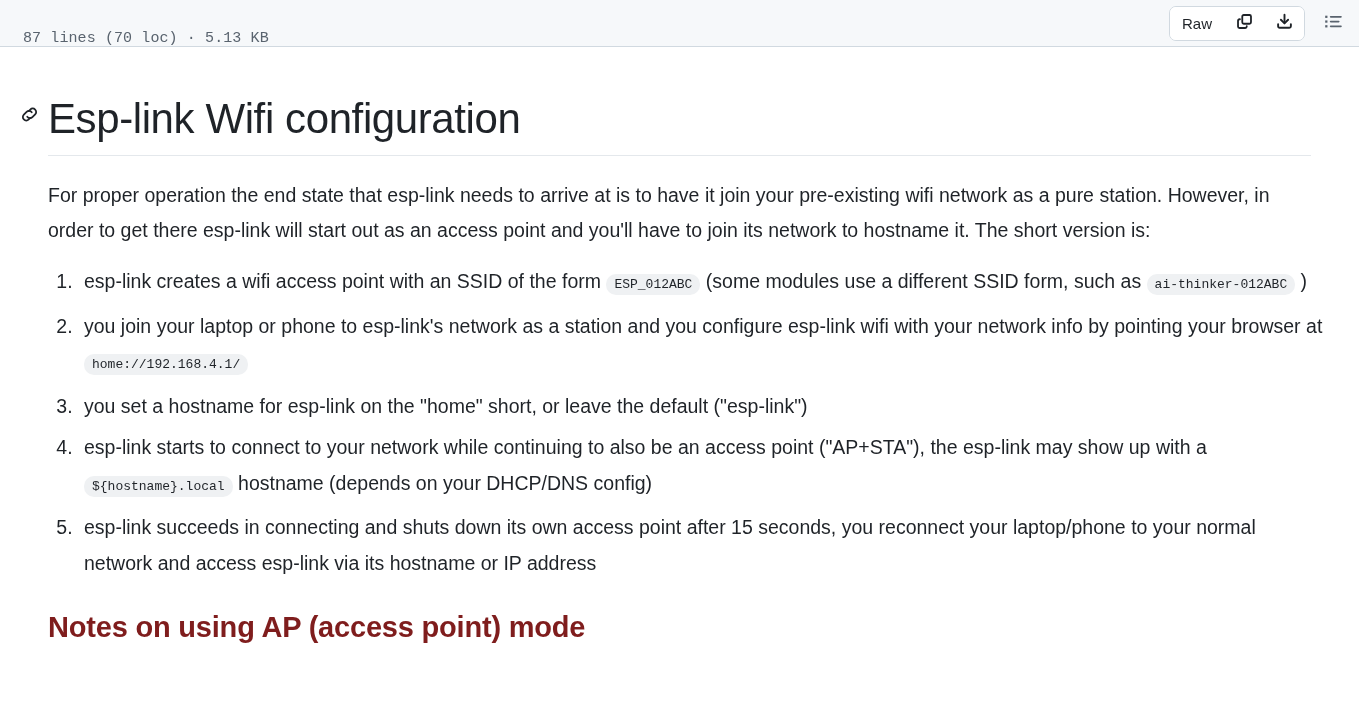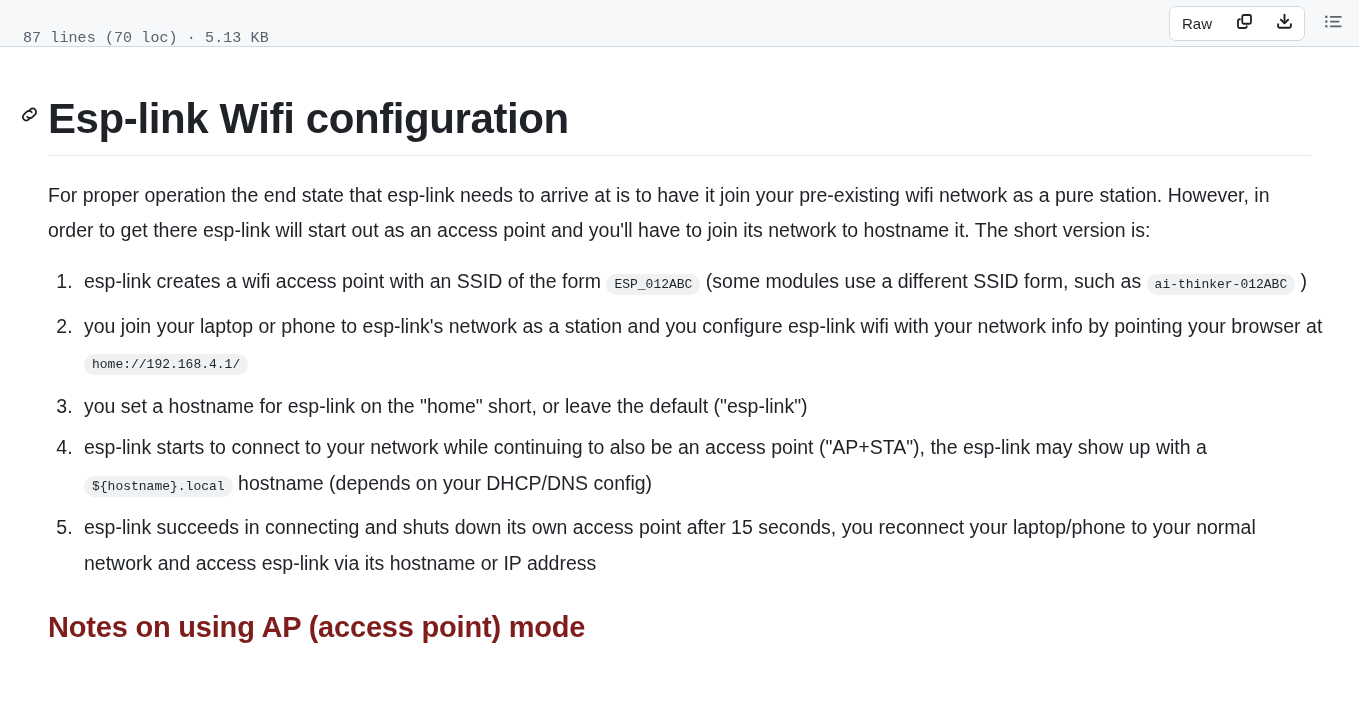--- a/index.html
+++ b/index.html
@@ -125,21 +125,21 @@
     position: relative;
     padding-top: 46px;
     padding-bottom: 11px;
     border-bottom: 1px solid #e4e8ec;
     margin: 0 18px 0 18px;
   }
   h1.doc-title {
     margin: 0;
     font-size: 42px;
     line-height: 1.22;
-    font-weight: bold;
+    font-weight: normal;
     letter-spacing: -0.4px;
     color: #1f2328;
     position: relative;
   }
   .anchor-link {
     position: absolute;
     left: -30px;
     top: 0.5em;
     width: 22px;
     height: 22px;

